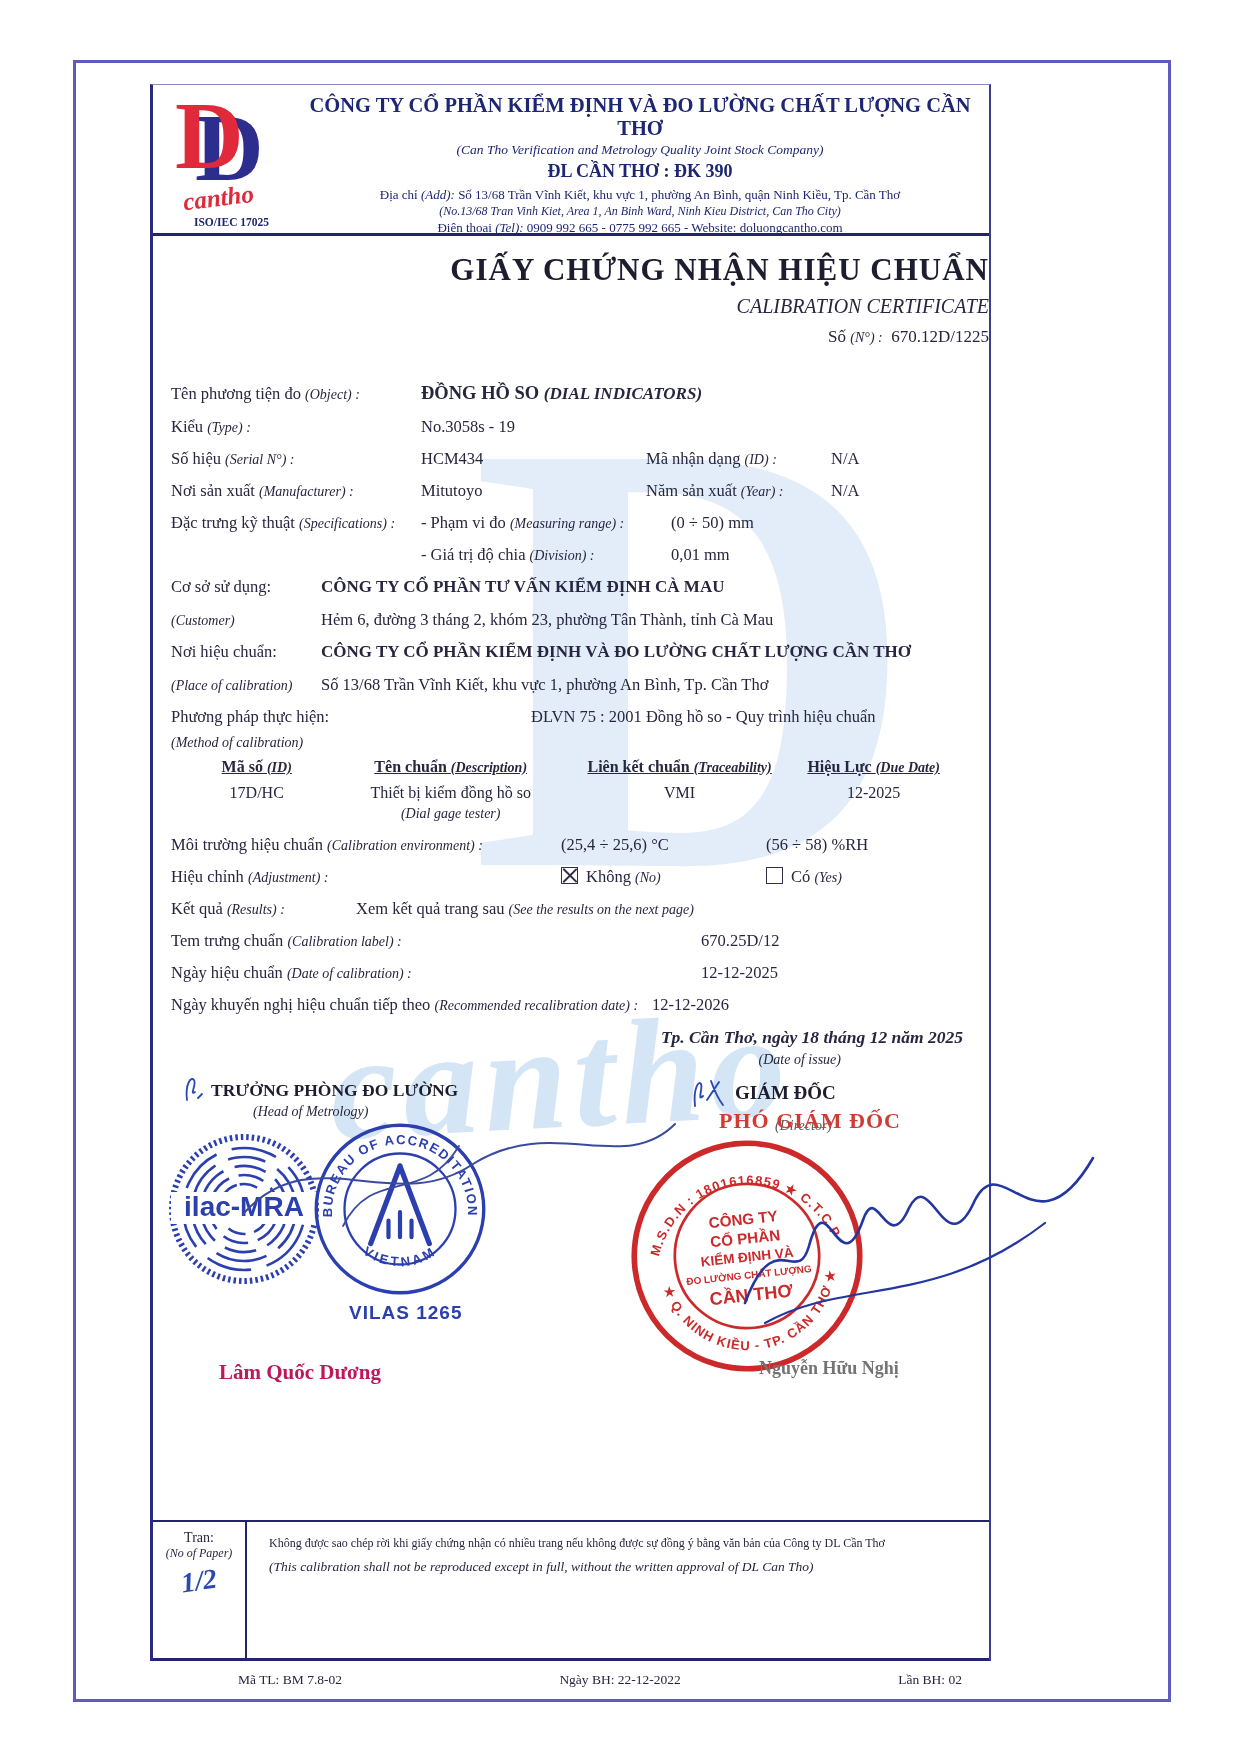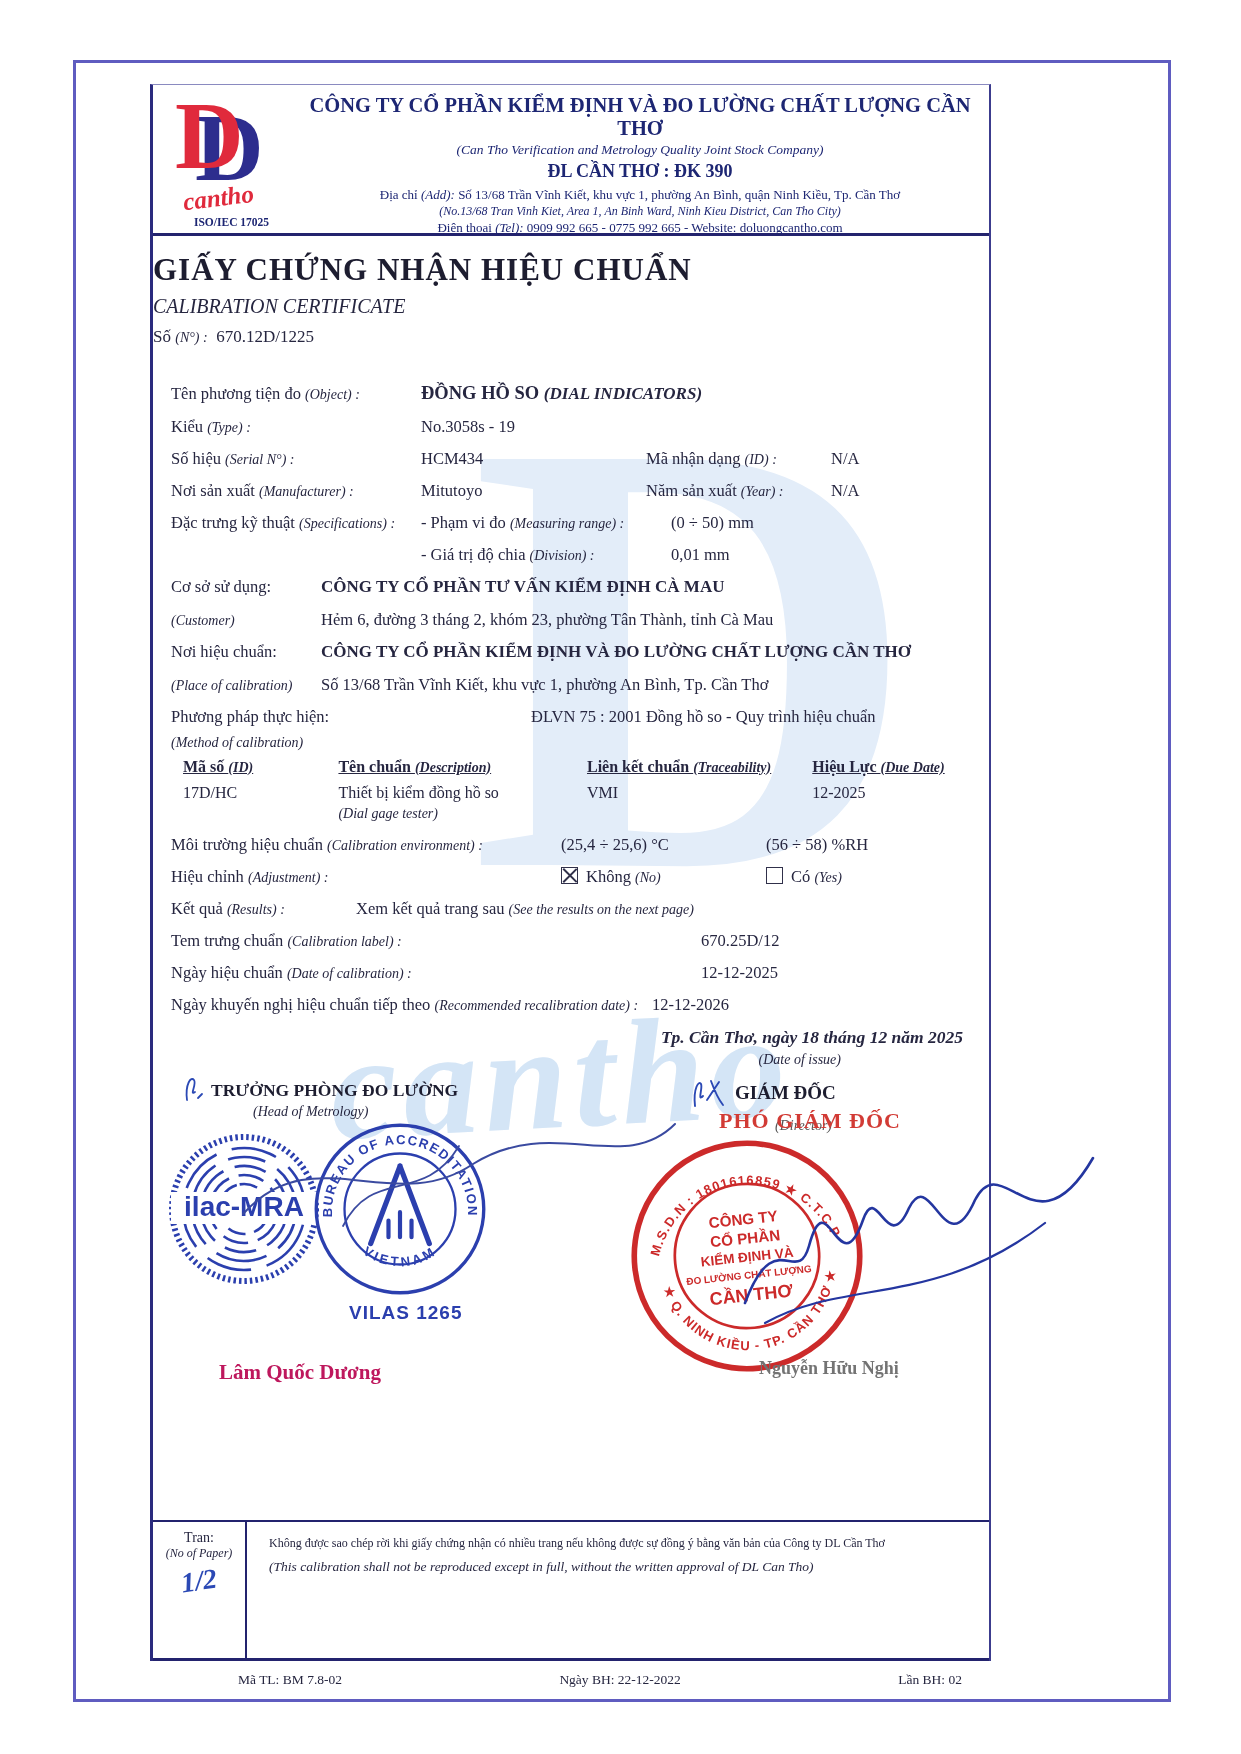--- a/index.html
+++ b/index.html
@@ -23,41 +23,41 @@
   .hdr-info{flex:1;text-align:center;padding-top:9px;color:#1d2673;}
   .company-vi{font-size:20.5px;font-weight:bold;}
   .company-en{font-size:13.5px;font-style:italic;margin-top:2px;}
   .brand{font-size:18px;font-weight:bold;margin-top:3px;}
   .addr{font-size:13px;margin-top:5px;}
   .addr-en{font-size:12px;font-style:italic;margin-top:1px;}
   .tel{font-size:13px;margin-top:1px;}
   .it{font-style:italic;}
   .it-sm{font-style:italic;font-size:14px;}
   
-  .title-block{text-align:left;padding-top:16px;}
+  .title-block{text-align:right;padding-top:16px;}
   .title-vi{font-size:31px;font-weight:bold;color:#1d1d30;letter-spacing:1px;}
   .title-en{font-size:20px;font-style:italic;margin-top:7px;}
   .title-num{font-size:17px;margin-top:9px;}
   
   .row{display:flex;align-items:baseline;padding:0 18px;margin-top:6.5px;font-size:16.5px;line-height:1.55;}
   .b{font-weight:bold;}
   .lab250{flex:0 0 250px;}
   .lab150{flex:0 0 150px;}
   .lab360{flex:0 0 360px;}
   .lab390{flex:0 0 390px;}
   .lab185{flex:0 0 185px;}
   .lab530{flex:0 0 530px;}
   .val225{flex:0 0 225px;}
   .val205{flex:0 0 205px;}
   .pair-lab{flex:0 0 185px;}
   .sub250{flex:0 0 250px;}
   .name-line{font-weight:bold;font-size:17px;}
   
   .std-table{margin:4px 30px 0 30px;font-size:16px;}
-  .std-row{display:flex;gap:8px;}
+  .std-row{display:flex;text-align:center;}
   .std-c1{flex:0 0 19%;}.std-c2{flex:0 0 31%;}.std-c3{flex:0 0 28%;}.std-c4{flex:0 0 22%;}
   .std-h{font-weight:bold;text-decoration:underline;}
   
   .cbx{display:inline-block;width:15px;height:15px;border:1.6px solid #30304a;margin-right:8px;vertical-align:-2px;position:relative;}
   .cbx.checked::before,.cbx.checked::after{content:"";position:absolute;left:6.5px;top:-2px;width:1.8px;height:19px;background:#30304a;}
   .cbx.checked::before{transform:rotate(45deg);}
   .cbx.checked::after{transform:rotate(-45deg);}
   
   .issue{text-align:right;padding-right:26px;font-size:17.5px;font-style:italic;font-weight:bold;margin-top:10px;}
   .issue-sub{text-align:right;padding-right:148px;font-size:14px;font-style:italic;margin-top:4px;}

